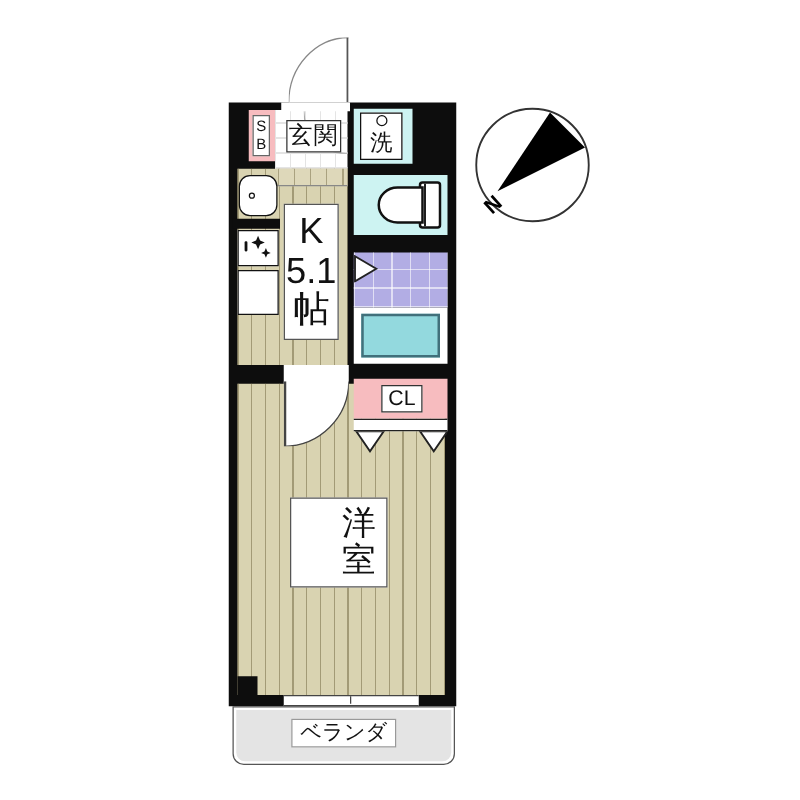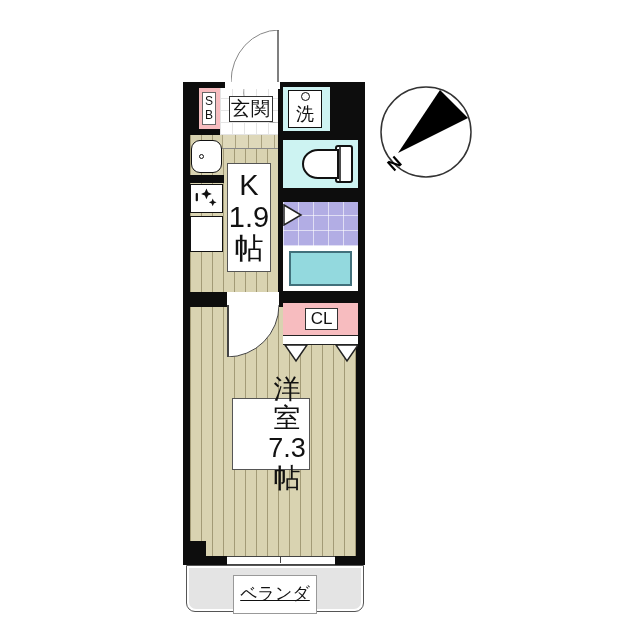--- a/index.html
+++ b/index.html
@@ -60,21 +60,21 @@
     <svg width="30" height="26" viewBox="0 0 33 29">
       <path d="M17,4 L18.8,8.2 L23,10 L18.8,11.8 L17,16 L15.2,11.8 L11,10 L15.2,8.2 Z" fill="#111"></path>
       <path d="M24,15 L25.3,18 L28.3,19.3 L25.3,20.6 L24,23.6 L22.7,20.6 L19.7,19.3 L22.7,18 Z" fill="#111"></path>
       <rect x="5" y="9" width="2.5" height="9" rx="1" fill="#111"></rect>
     </svg>
   </div>
   <div class="abs whitebox" style="left:190px;top:216px;width:33px;height:36px;"></div>
 
   <div class="abs labelbox" style="left:227px;top:163px;width:44px;height:109px;font-size:29px;border-color:#555;">
     <span>K</span>
-    <span>1.9</span>
+    <span>5.1</span>
     <span>帖</span>
   </div>
 
   <div class="abs cyan" style="left:283px;top:140px;width:75px;height:48px;">
     <svg class="abs" style="left:10px;top:3px;" width="62" height="42" viewBox="0 0 62 42">
       <rect x="43" y="3" width="16" height="36" rx="2" fill="#fff" stroke="#111" stroke-width="2"></rect>
       <path d="M45,7 H25 A15,14 0 0 0 25,35 H45 Z" fill="#fff" stroke="#111" stroke-width="2"></path>
       <line x1="47" y1="4" x2="47" y2="38" stroke="#111" stroke-width="1.5"></line>
     </svg>
   </div>
@@ -104,31 +104,30 @@
     </div>
   </div>
   <div class="abs" style="left:283px;top:335px;width:75px;height:10px;background:#fff;border-top:1px solid #222;border-bottom:1px solid #222;"></div>
   <svg class="abs" style="left:283px;top:345px;" width="75" height="18" viewBox="0 0 75 18">
     <polygon points="2,0 24,0 13,16" fill="#fff" stroke="#222" stroke-width="1.5"></polygon>
     <polygon points="53,0 75,0 64,16" fill="#fff" stroke="#222" stroke-width="1.5"></polygon>
   </svg>
 
   <div class="abs labelbox" style="left:232px;top:398px;width:78px;height:72px;font-size:27px;border-color:#555;padding-left:32px;">
     <span>洋室</span>
-    <span>7.3帖</span>
   </div>
 
   <div class="abs wall" style="left:190px;top:541px;width:16px;height:15px;"></div>
   <div class="abs" style="left:227px;top:556px;width:108px;height:9px;background:#fff;border-top:1.5px solid #444;border-bottom:1.5px solid #444;">
     <div class="abs" style="left:53px;top:0;width:1px;height:6px;background:#444;"></div>
   </div>
 
   <div class="abs" style="left:186px;top:565px;width:178px;height:47px;background:#fff;border:1px solid #555;border-radius:0 0 9px 9px;">
     <div class="abs" style="left:2px;top:2px;right:2px;bottom:2px;background:#e4e4e4;border-radius:0 0 7px 7px;"></div>
-    <div class="abs labelbox" style="left:46px;top:9px;width:84px;height:39px;font-size:17px;border-color:#999;text-decoration:underline;">
+    <div class="abs labelbox" style="left:46px;top:9px;width:84px;height:23px;font-size:17px;border-color:#999;">
       <span>ベランダ</span>
     </div>
   </div>
 
   <svg class="abs" style="left:231px;top:30px;" width="48" height="52" viewBox="0 0 48 52">
     <path d="M48,0 A48,52 0 0 0 0,52 L48,52 Z" fill="#fff"></path>
     <path d="M48,0 A48,52 0 0 0 0,52" fill="none" stroke="#888" stroke-width="1"></path>
     <line x1="47" y1="0" x2="47" y2="52" stroke="#555" stroke-width="1.5"></line>
   </svg>
   <div class="abs" style="left:225px;top:82px;width:55px;height:7px;background:#fff;"></div>

